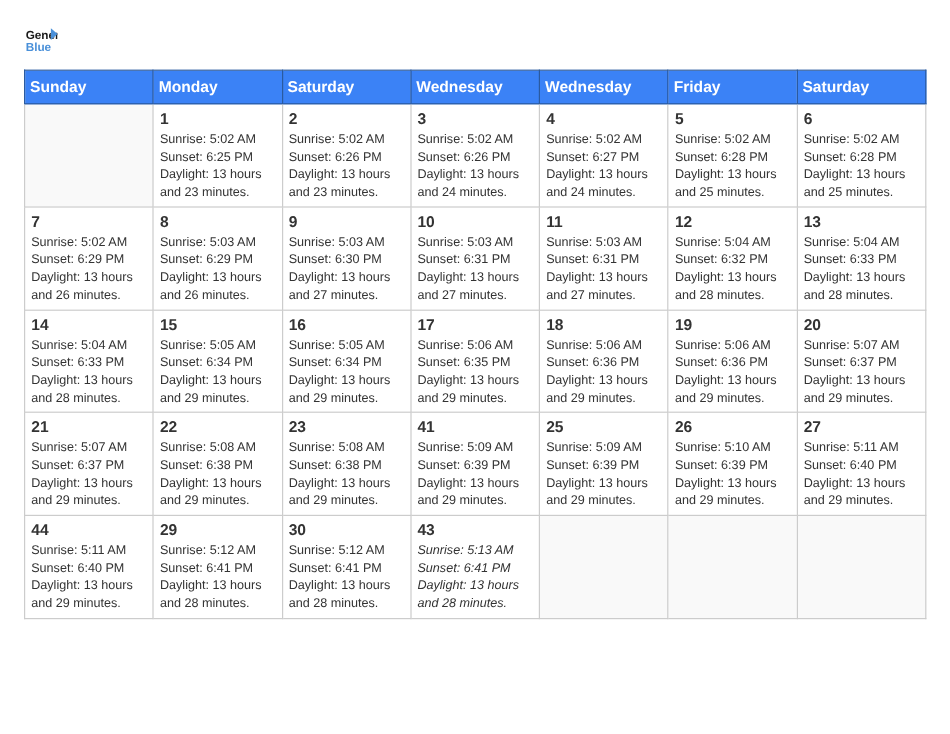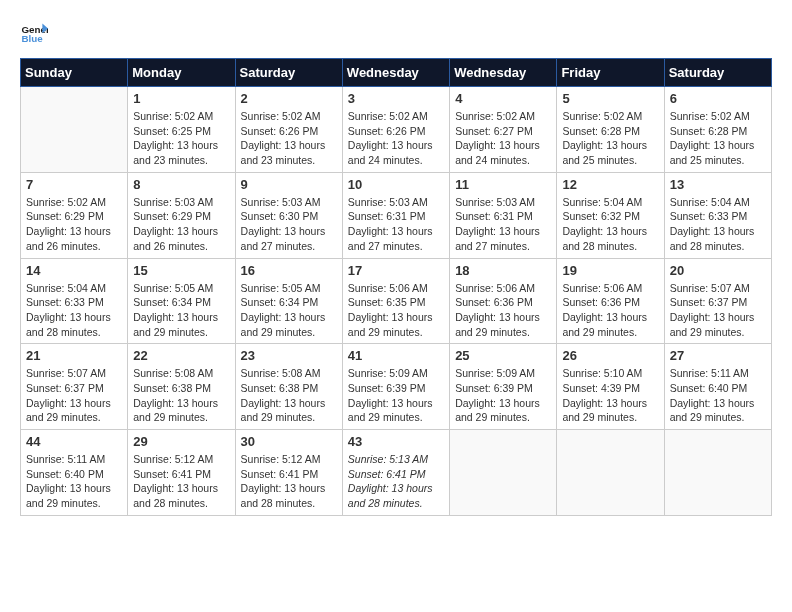--- a/index.html
+++ b/index.html
@@ -36,21 +36,21 @@
     .location-title {
       font-size: 16px;
       color: #333;
     }
     .calendar {
       width: 100%;
       border-collapse: collapse;
       border: 1px solid #ccc;
     }
     .calendar th {
-      background: #0f172a;
+      background: #3b82f6;
       color: #fff;
       font-size: 13px;
       font-weight: bold;
       padding: 6px 4px;
       text-align: left;
       border: 1px solid #2a5aa0;
       margin-top: 29px;
     }
     .calendar td {
       border: 1px solid #ccc;
@@ -289,21 +289,21 @@
         <td>
           <span class="day-number">25</span>
           <div class="day-info" style="white-space: pre-line;">Sunrise: 5:09 AM
 Sunset: 6:39 PM
 Daylight: 13 hours
 and 29 minutes.</div>
         </td>
         <td>
           <span class="day-number">26</span>
           <div class="day-info" style="white-space: pre-line;">Sunrise: 5:10 AM
-Sunset: 4:39 PM
+Sunset: 6:39 PM
 Daylight: 13 hours
 and 29 minutes.</div>
         </td>
         <td>
           <span class="day-number">27</span>
           <div class="day-info" style="white-space: pre-line;">Sunrise: 5:11 AM
 Sunset: 6:40 PM
 Daylight: 13 hours
 and 29 minutes.</div>
         </td>

